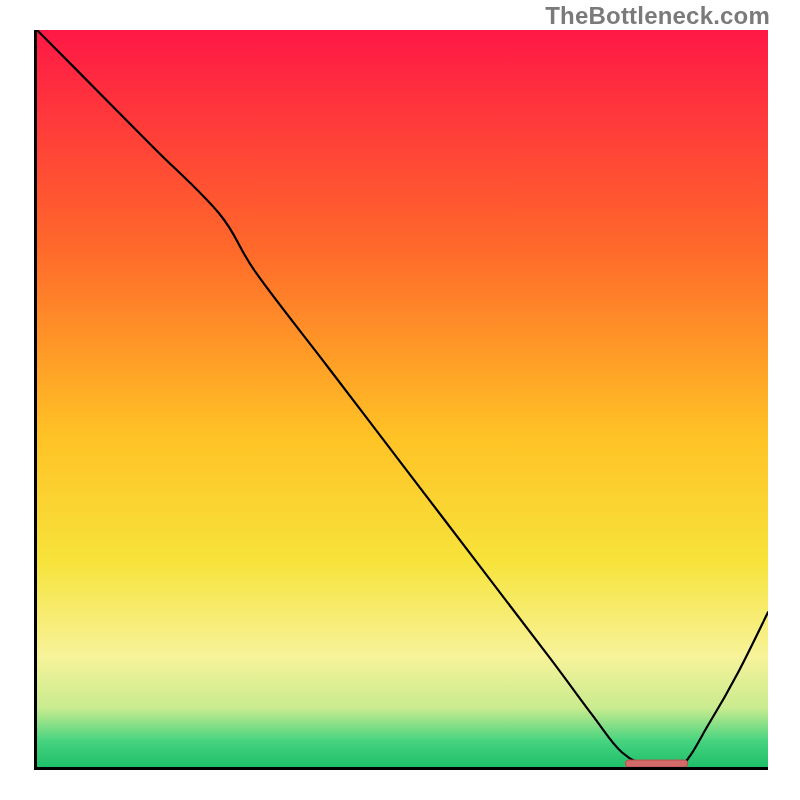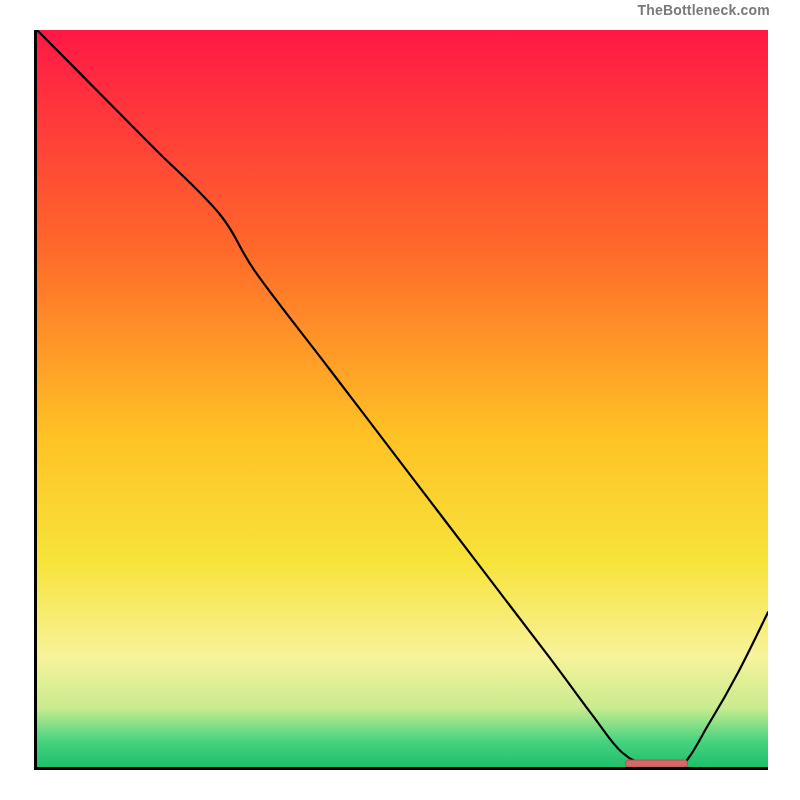--- a/index.html
+++ b/index.html
@@ -18,21 +18,21 @@
     height: 740px;
     box-sizing: border-box;
     border-left: 3px solid #000;
     border-bottom: 3px solid #000;
     overflow: hidden;
   }
   .attribution {
     position: absolute;
     top: 2px;
     right: 30px;
-    font-size: 14px;
+    font-size: 24px;
     font-weight: 600;
     color: #7a7a7a;
     letter-spacing: 0.2px;
   }
   .curve-line {
     stroke: #000;
     stroke-width: 2.2;
     fill: none;
     stroke-linejoin: round;
     stroke-linecap: round;

